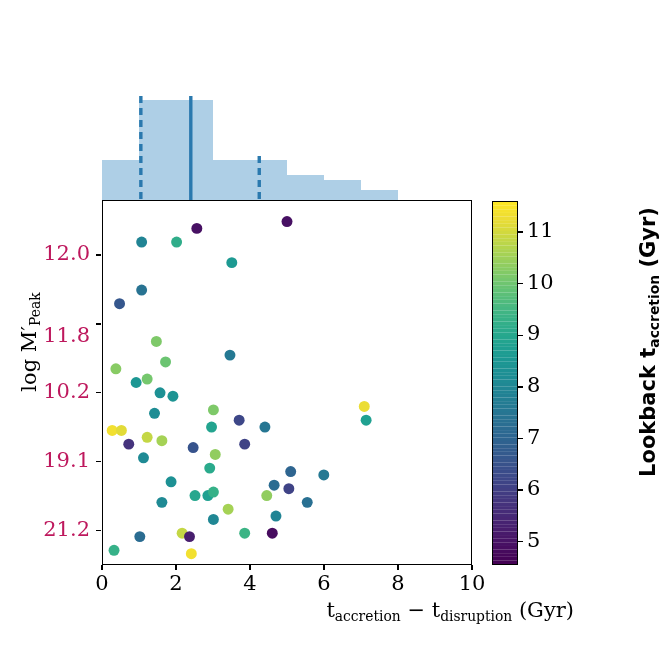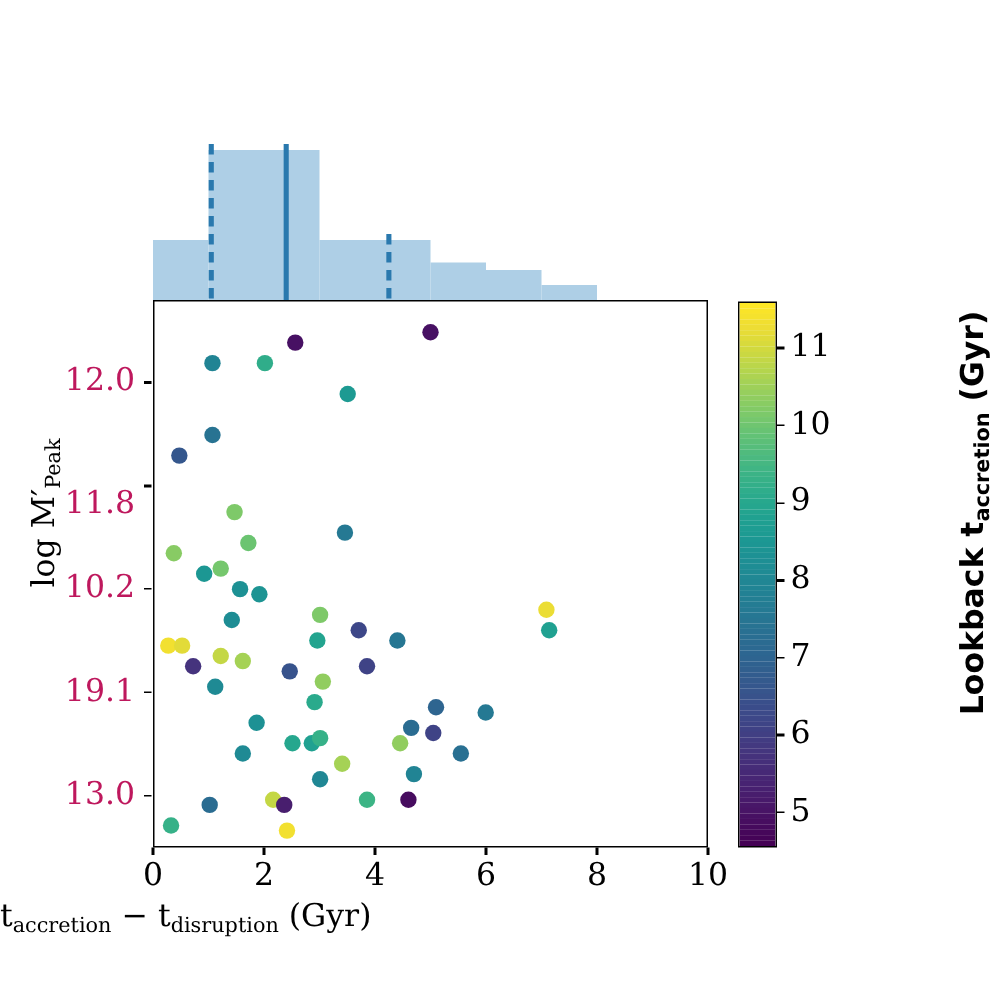--- a/index.html
+++ b/index.html
@@ -22,21 +22,21 @@
   
   .tick-line{position:absolute;background:#000;}
   .xtick{width:1.3px;height:5px;top:565px;}
   .ytick{height:1.3px;width:5px;left:96px;}
   .xtick-lbl{position:absolute;top:571px;font-size:21px;color:#000;
              text-align:center;width:40px;}
   .ytick-lbl{position:absolute;font-size:21px;color:#be185d;
              text-align:right;width:74px;left:16px;}
 
   
-  #xlabel{position:absolute;left:0;top:598px;width:574px;text-align:left;
+  #xlabel{position:absolute;left:0;top:598px;width:574px;text-align:right;
           font-size:21px;color:#000;white-space:nowrap;}
   #ylabel{position:absolute;left:-86px;top:330px;width:230px;text-align:center;
           font-size:21px;color:#000;transform:rotate(-90deg);white-space:nowrap;}
   sub{font-size:.66em;vertical-align:baseline;position:relative;top:.3em;}
   .prime{font-style:normal;}
 
   
   #cbar{position:absolute;left:492px;top:201px;width:26px;height:364px;
         border:1.4px solid #000;box-sizing:border-box;}
   #cbar-grad{width:100%;height:100%;}
@@ -133,21 +133,21 @@
       <div class="xtick-lbl" style="left:156px">2</div>
       <div class="tick-line xtick" style="left:249.35px"></div>
       <div class="xtick-lbl" style="left:230px">4</div>
       <div class="tick-line xtick" style="left:323.35px"></div>
       <div class="xtick-lbl" style="left:304px">6</div>
       <div class="tick-line xtick" style="left:397.35px"></div>
       <div class="xtick-lbl" style="left:378px">8</div>
       <div class="tick-line xtick" style="left:471.35px"></div>
       <div class="xtick-lbl" style="left:452px">10</div>
       <div class="tick-line ytick" style="top:529.9160377358493px"></div>
-      <div class="ytick-lbl" style="top:516.5660377358492px">13.0</div>
+      <div class="ytick-lbl" style="top:516.5660377358492px">21.2</div>
       <div class="tick-line ytick" style="top:461.048113207547px"></div>
       <div class="ytick-lbl" style="top:447.69811320754695px">19.1</div>
       <div class="tick-line ytick" style="top:392.18018867924536px"></div>
       <div class="ytick-lbl" style="top:378.83018867924534px">10.2</div>
       <div class="tick-line ytick" style="top:323.3122641509432px"></div>
       <div class="ytick-lbl" style="top:323px">11.8</div>
       <div class="tick-line ytick" style="top:254.44433962264154px"></div>
       <div class="ytick-lbl" style="top:241.09433962264154px">12.0</div>
     </div>
 

